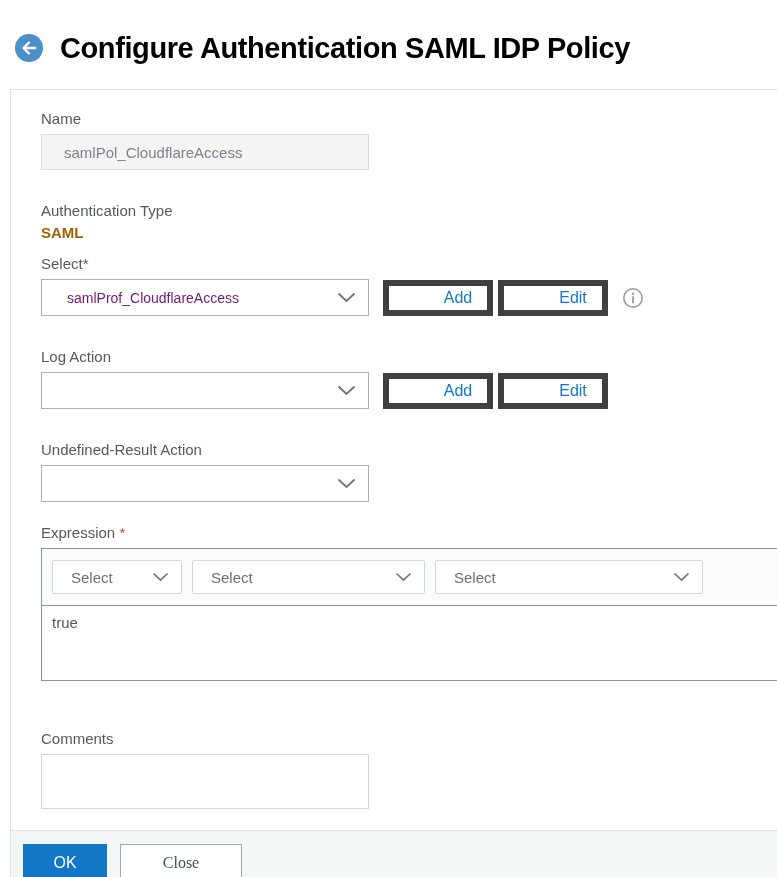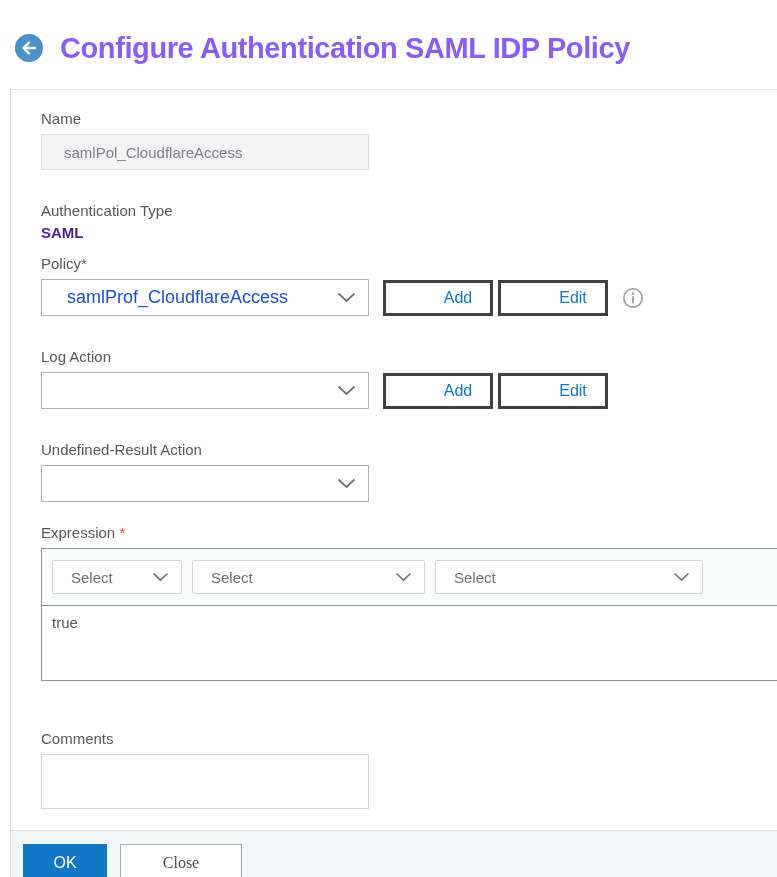--- a/index.html
+++ b/index.html
@@ -17,21 +17,21 @@
     height: 44px;
   }
   .back-circle {
     width: 28px; height: 28px; border-radius: 50%;
     background: #4a90c9;
     display: flex; align-items: center; justify-content: center;
     flex: 0 0 auto;
     cursor: pointer;
   }
   .page-title {
-    font-size: 29px; color: #8b5cf6;
+    font-size: 29px; color: #000000;
     letter-spacing: -0.4px;
     white-space: nowrap;
   }
   
   .panel {
     margin: 19px 0 0 10px;
     border-top: 1px solid #e2e2e2;
     border-left: 1px solid #e2e2e2;
     width: 767px;
   }
@@ -54,42 +54,42 @@
   .selectbox {
     width: 328px; height: 37px;
     background: #ffffff;
     border: 1px solid #aab1b8;
     display: flex; align-items: center;
     padding: 0 12px 0 25px;
     cursor: pointer;
   }
   .selectbox .sel-value {
     flex: 1 1 auto;
-    font-size: 18px; color: #1d4ed8;
+    font-size: 14px; color: #701a75;
     white-space: nowrap; overflow: hidden;
   }
   .row { display: flex; align-items: center; }
   .btn-outline-blue {
     width: 110px; height: 36px;
     background: #ffffff;
-    border: 3px solid #404040;
+    border: 6px solid #404040;
     color: #0f79c8;
     font-family: "Liberation Sans", sans-serif;
     font-size: 16px;
     cursor: pointer;
     padding-left: 40px;
   }
   .gap14 { margin-left: 14px; }
   .gap5  { margin-left: 5px; }
   .info-wrap { margin-left: 14px; display: flex; align-items: center; }
   .mt16 { margin-top: 32px; }
   .mt14 { margin-top: 14px; }
   .mt22 { margin-top: 22px; }
   .auth-value {
-    font-size: 15px; font-weight: bold; color: #4c1d95;
+    font-size: 15px; font-weight: bold; color: #a16207;
     margin-top: 4px;
   }
   
   .expression-box {
     width: 758px;
     border: 1px solid #8f9499;
     margin-top: 1px;
   }
   .expression-toolbar {
     background: #fafbfb;
@@ -187,21 +187,21 @@
       <div class="field-label">Name</div>
       <input class="text-input" type="text" readonly="" value="samlPol_CloudflareAccess" style="">
     </div>
 
     <div class="mt16">
       <div class="field-label" style="margin-bottom:0">Authentication Type</div>
       <div class="auth-value">SAML</div>
     </div>
 
     <div class="mt14">
-      <div class="field-label">Policy*</div>
+      <div class="field-label">Select*</div>
       <div class="row">
         <div class="selectbox">
           <span class="sel-value">samlProf_CloudflareAccess</span>
           <span>
             <svg width="19" height="11" viewBox="0 0 19 11">
                 <path d="M1.5 1.5 L9.5 9 L17.5 1.5" stroke="#6e7377" stroke-width="1.8" fill="none"></path>
               </svg>
           </span>
         </div>
         <button class="btn-outline-blue gap14">Add</button>

